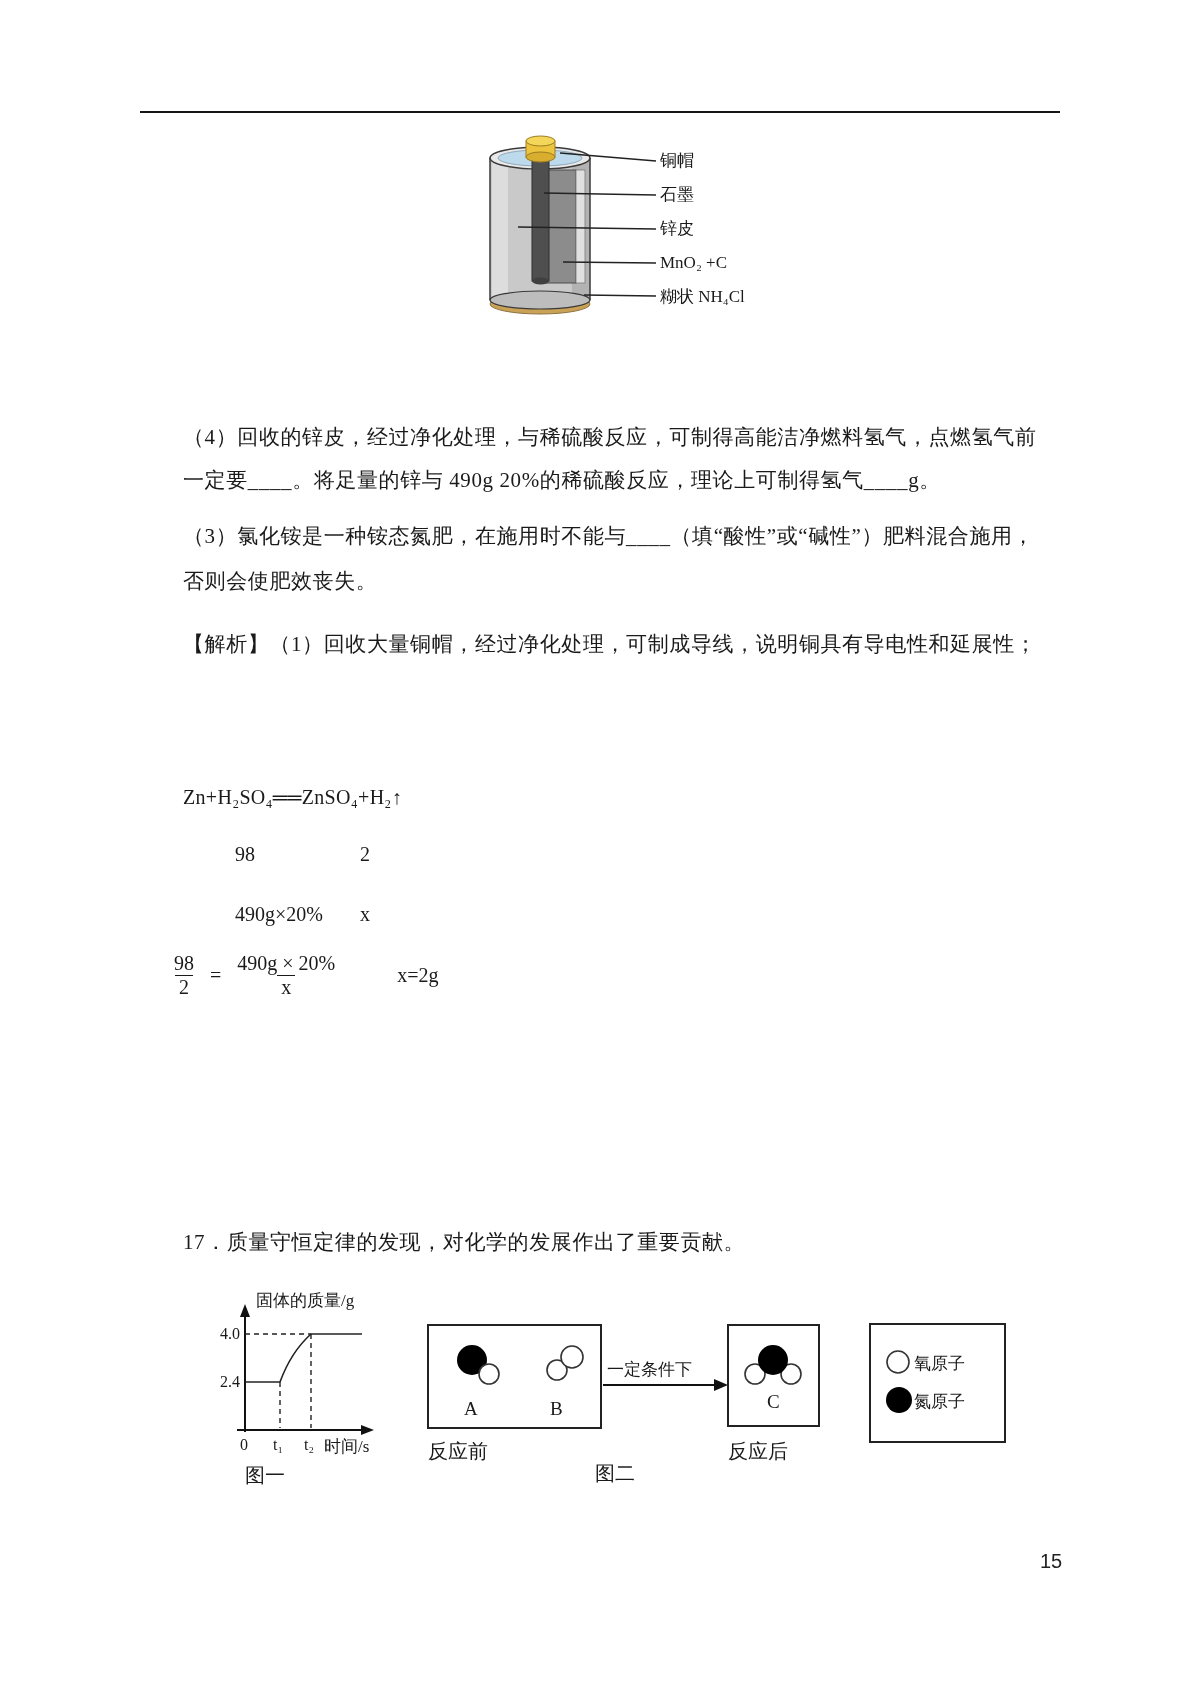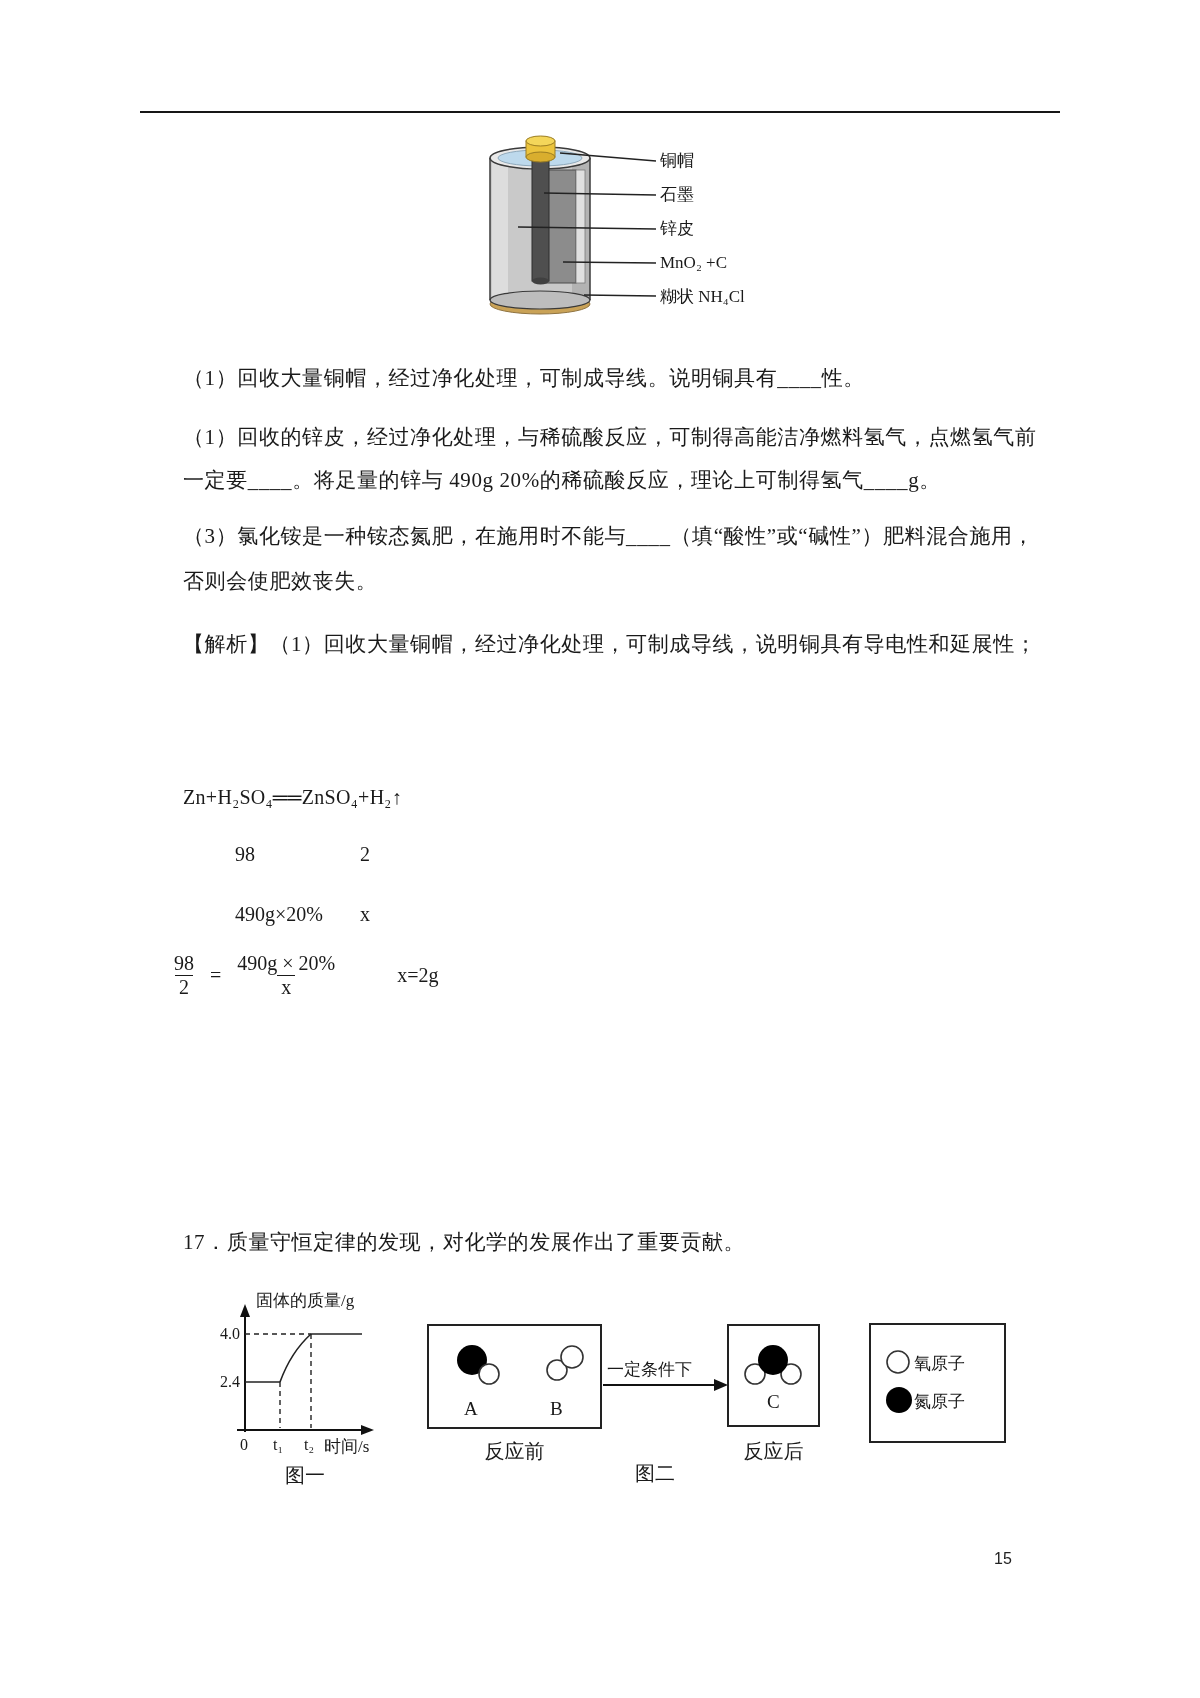--- a/index.html
+++ b/index.html
@@ -21,26 +21,26 @@
   .frac-block{
     position:absolute;left:170px;top:952px;
     display:flex;align-items:center;font-size:20px;
   }
   .frac{display:flex;flex-direction:column;align-items:center;line-height:1.15;}
   .frac .num{padding:0 4px;}
   .frac .den{padding:0 4px;border-top:1.6px solid #1a1a1a;}
   .frac-eq{margin:0 12px;}
   .frac-result{margin-left:58px;}
   .caption{
-    position:absolute;font-size:20px;text-align:center;white-space:nowrap;
+    position:absolute;font-size:20px;white-space:nowrap;
   }
   .pagenum{
-    position:absolute;left:994px;top:1550px;
+    position:absolute;left:1040px;top:1550px;
     font-family:"Liberation Sans","DejaVu Sans",sans-serif;
-    font-size:16px;color:#222;
+    font-size:20px;color:#222;
   }
   svg text{font-family:"Liberation Serif","DejaVu Serif",serif;fill:#1a1a1a;}
   svg{position:absolute;}
 </style>
 </head>
 <body>
 
 <div class="page">
 
   <div class="top-rule"></div>
@@ -75,22 +75,21 @@
     <path d="M83,129 L176,130" stroke="#222" stroke-width="1.3" fill="none"></path>
     <path d="M104,162 L176,163" stroke="#222" stroke-width="1.3" fill="none"></path>
 
     <text x="180" y="33" font-size="17">铜帽</text>
     <text x="180" y="67" font-size="17">石墨</text>
     <text x="180" y="101" font-size="17">锌皮</text>
     <text x="180" y="135" font-size="17">MnO₂ +C</text>
     <text x="180" y="169" font-size="17">糊状 NH₄Cl</text>
   </svg>
 
-  <div class="tline" style="top:364px">（1）回收大量铜帽，经过净化处理，可制成导线。说明铜具有____性。</div>
-  <div class="tline" style="top:423px">（1）回收的锌皮，经过净化处理，与稀硫酸反应，可制得高能洁净燃料氢气，点燃氢气前</div>
+  <div class="tline" style="top:423px">（4）回收的锌皮，经过净化处理，与稀硫酸反应，可制得高能洁净燃料氢气，点燃氢气前</div>
   <div class="tline" style="top:466px">一定要____。将足量的锌与 490g 20%的稀硫酸反应，理论上可制得氢气____g。</div>
   <div class="tline" style="top:522px">（3）氯化铵是一种铵态氮肥，在施用时不能与____（填“酸性”或“碱性”）肥料混合施用，</div>
   <div class="tline" style="top:567px">否则会使肥效丧失。</div>
 
   <div class="tline" style="top:630px">【解析】（1）回收大量铜帽，经过净化处理，可制成导线，说明铜具有导电性和延展性；</div>
 
   <div class="tline eqline" style="top:786px">Zn+H₂SO₄══ZnSO₄+H₂↑</div>
 
   <div class="ratio" style="left:235px;top:843px">98</div>
   <div class="ratio" style="left:360px;top:843px">2</div>

